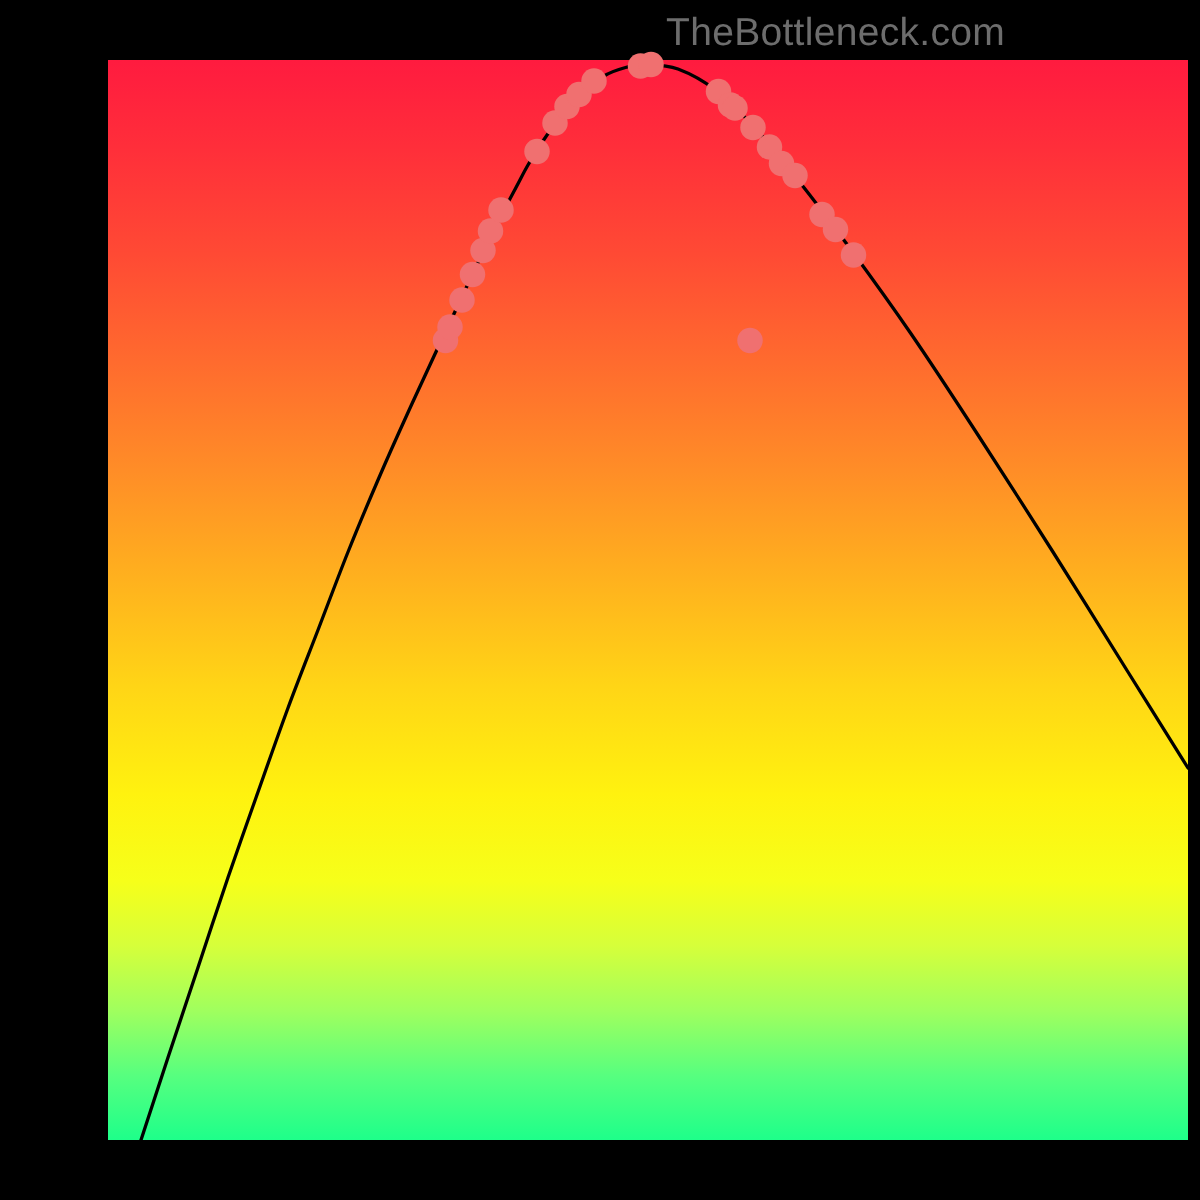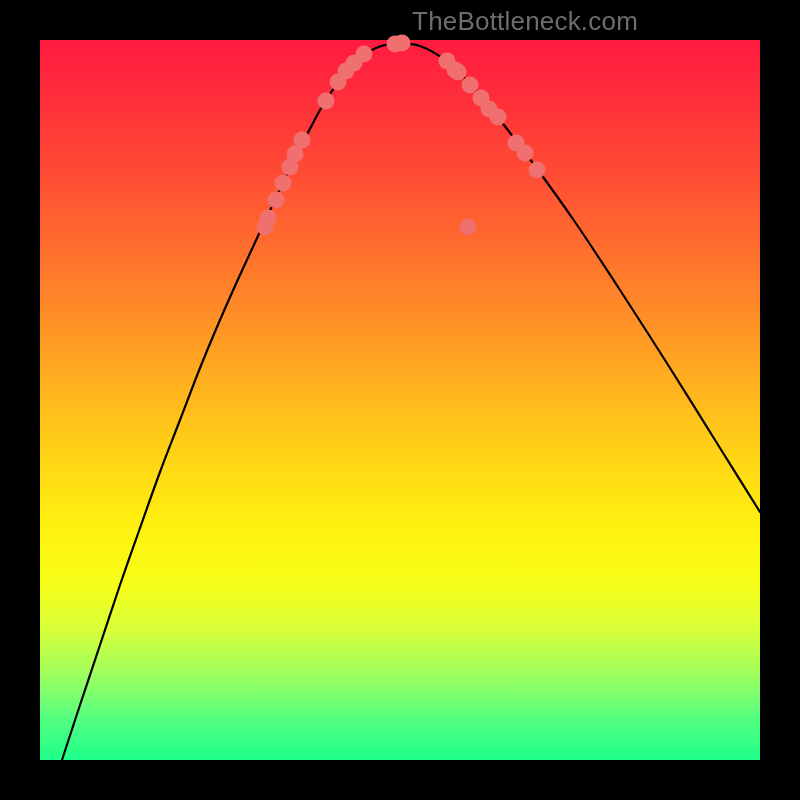--- a/index.html
+++ b/index.html
@@ -9,20 +9,21 @@
     height: 800px;
     overflow: hidden;
     background: #000;
     font-family: Arial, Helvetica, sans-serif;
   }
   .frame {
     position: relative;
     width: 652px;
     height: 800px;
     background: #000;
+    margin-left: 32px;
   }
   .plot {
     position: absolute;
     left: 40px;
     top: 40px;
     width: 720px;
     height: 720px;
     background: linear-gradient(to bottom,
       #ff1b3f 0%,
       #ff2e3a 8%,

